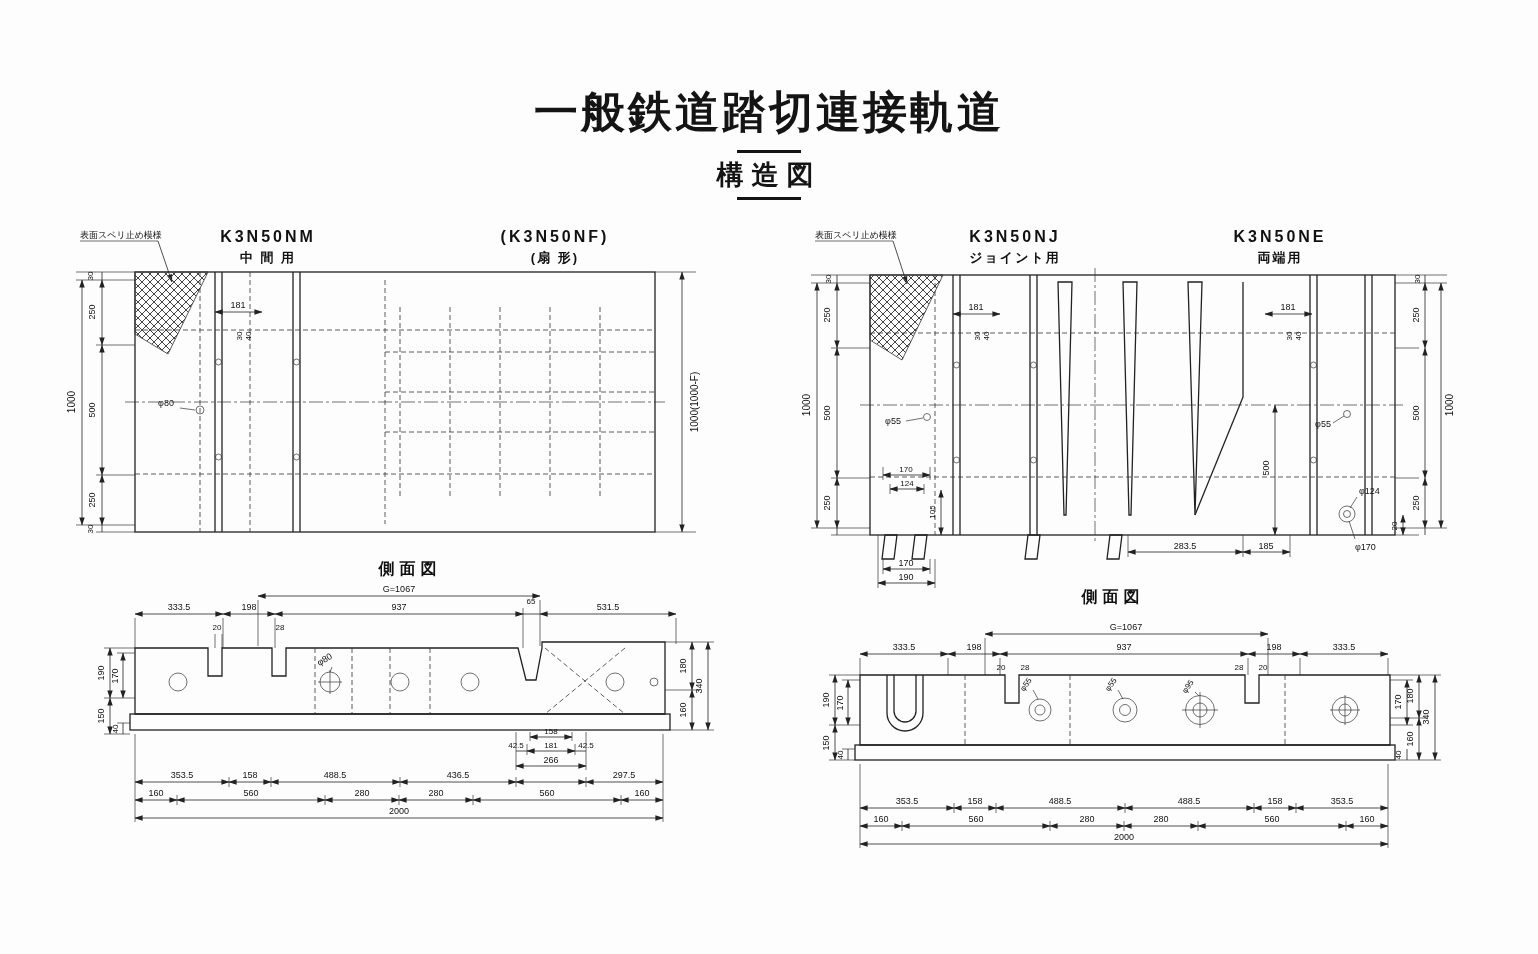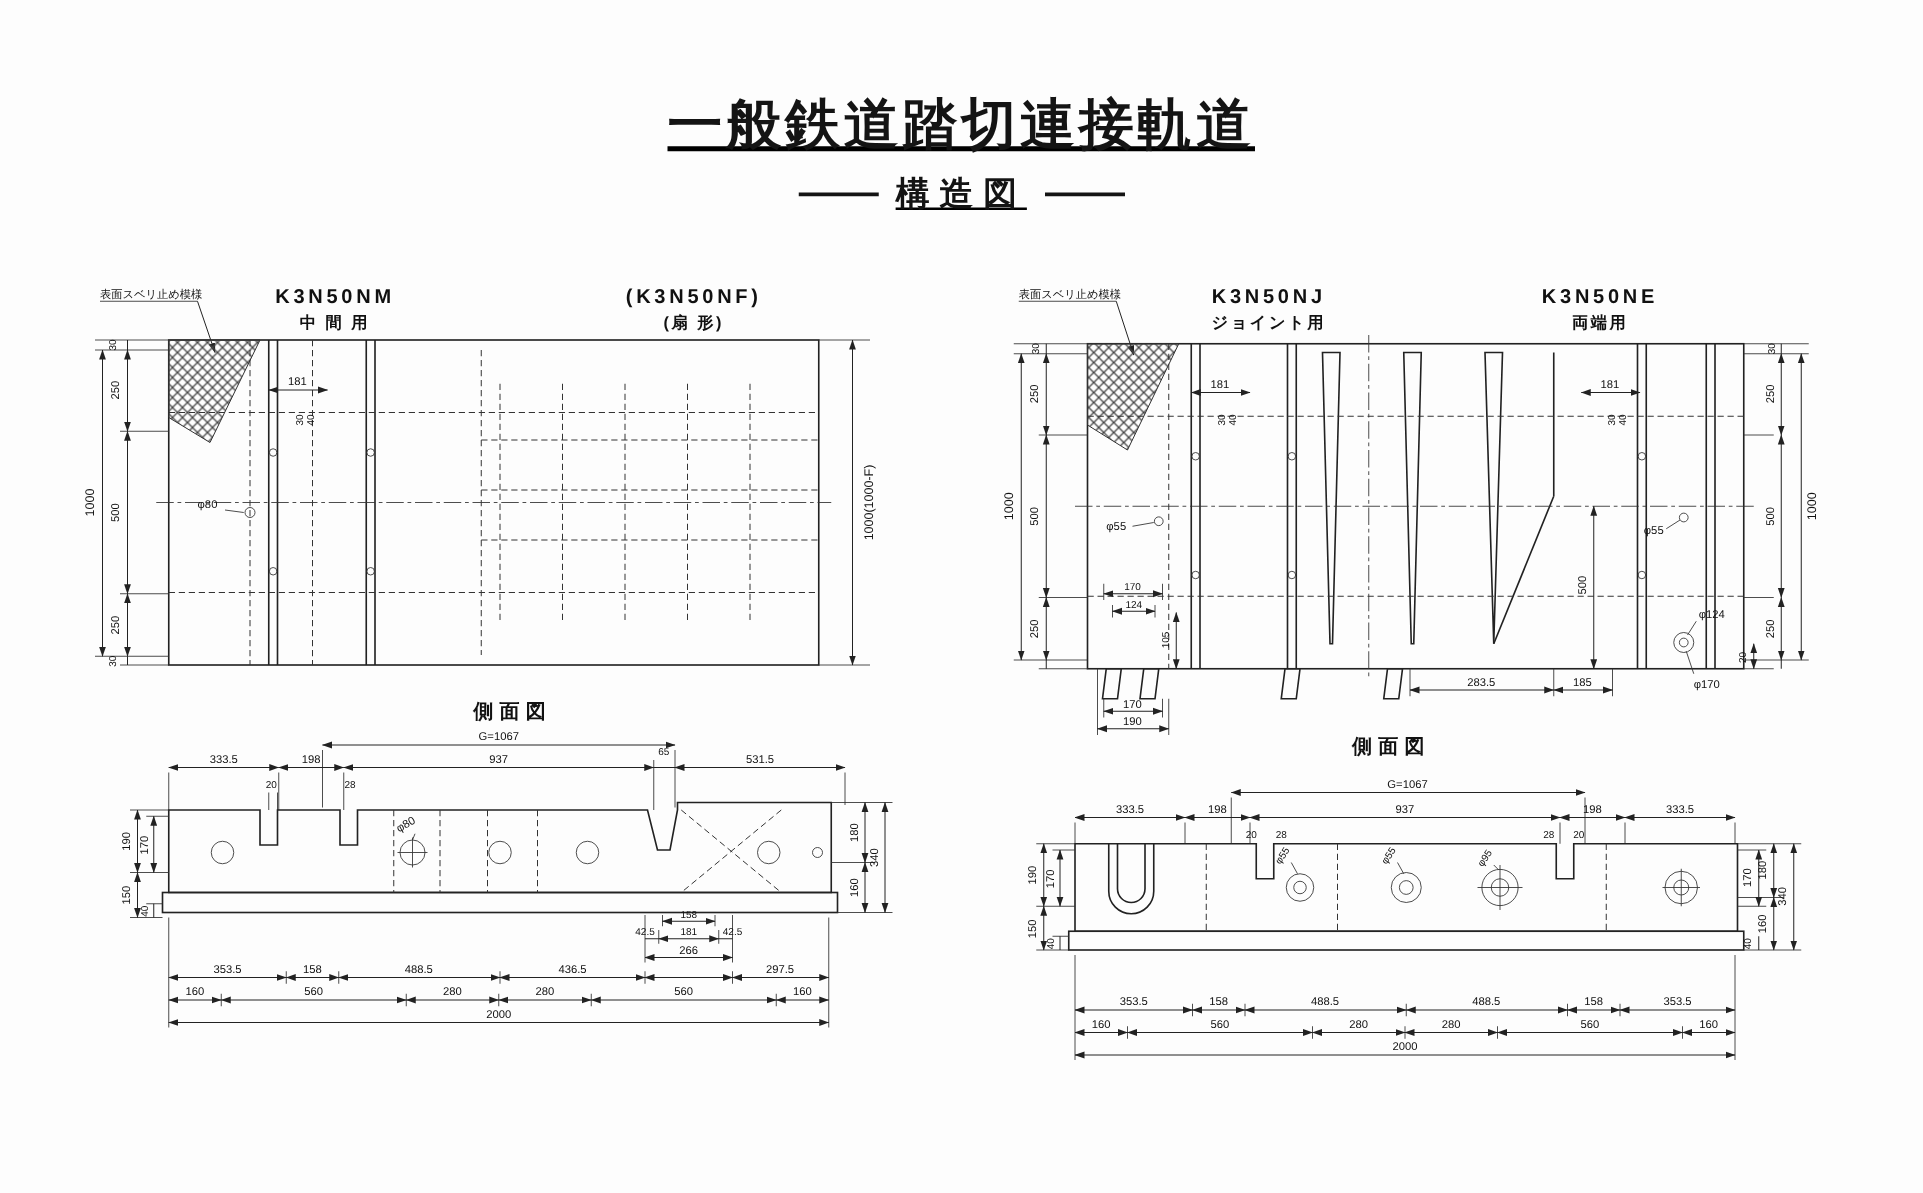--- a/index.html
+++ b/index.html
@@ -1,21 +1,21 @@
 <!DOCTYPE html>
 <html><head>
 <meta charset="utf-8">
 <style>
   * { margin:0; padding:0; box-sizing:border-box; }
   html,body { width:1538px; height:954px; background:#fdfdfd; overflow:hidden;
               font-family:"Liberation Sans","DejaVu Sans",sans-serif; }
   .page { position:absolute; inset:0; background:#fdfdfd; }
-  .hdr { position:absolute; top:70px; left:0; width:100%; text-align:center;text-decoration:underline; }
+  .hdr { position:absolute; top:83px; left:0; width:100%; text-align:center; }
   .title { font-size:44px; font-weight:bold; letter-spacing:3px; color:#141414; }
-  .subtitle-row { margin-top:8px; display:flex; align-items:center; justify-content:center; gap:14px; }
+  .subtitle-row { margin-top:8px; display:flex; align-items:center; justify-content:center; gap:4px;flex-direction:column; }
   .subtitle { font-size:27px; font-weight:bold; letter-spacing:8px; color:#141414; }
   .dashline { width:64px; height:3px; background:#141414; }
   svg.panel { position:absolute; }
   svg text { font-family:"Liberation Sans","DejaVu Sans",sans-serif; fill:#111; }
   .t10 { font-size:10px; } .t9 { font-size:9px; } .t8 { font-size:8px; }
   .code { font-size:16px; font-weight:bold; letter-spacing:3px; }
   .use  { font-size:13px; font-weight:bold; letter-spacing:2px; }
   .vtitle { font-size:16px; font-weight:bold; letter-spacing:5px; }
   .ln  { stroke:#222; stroke-width:1.3; fill:none; }
   .tn  { stroke:#333; stroke-width:0.7; fill:none; }

